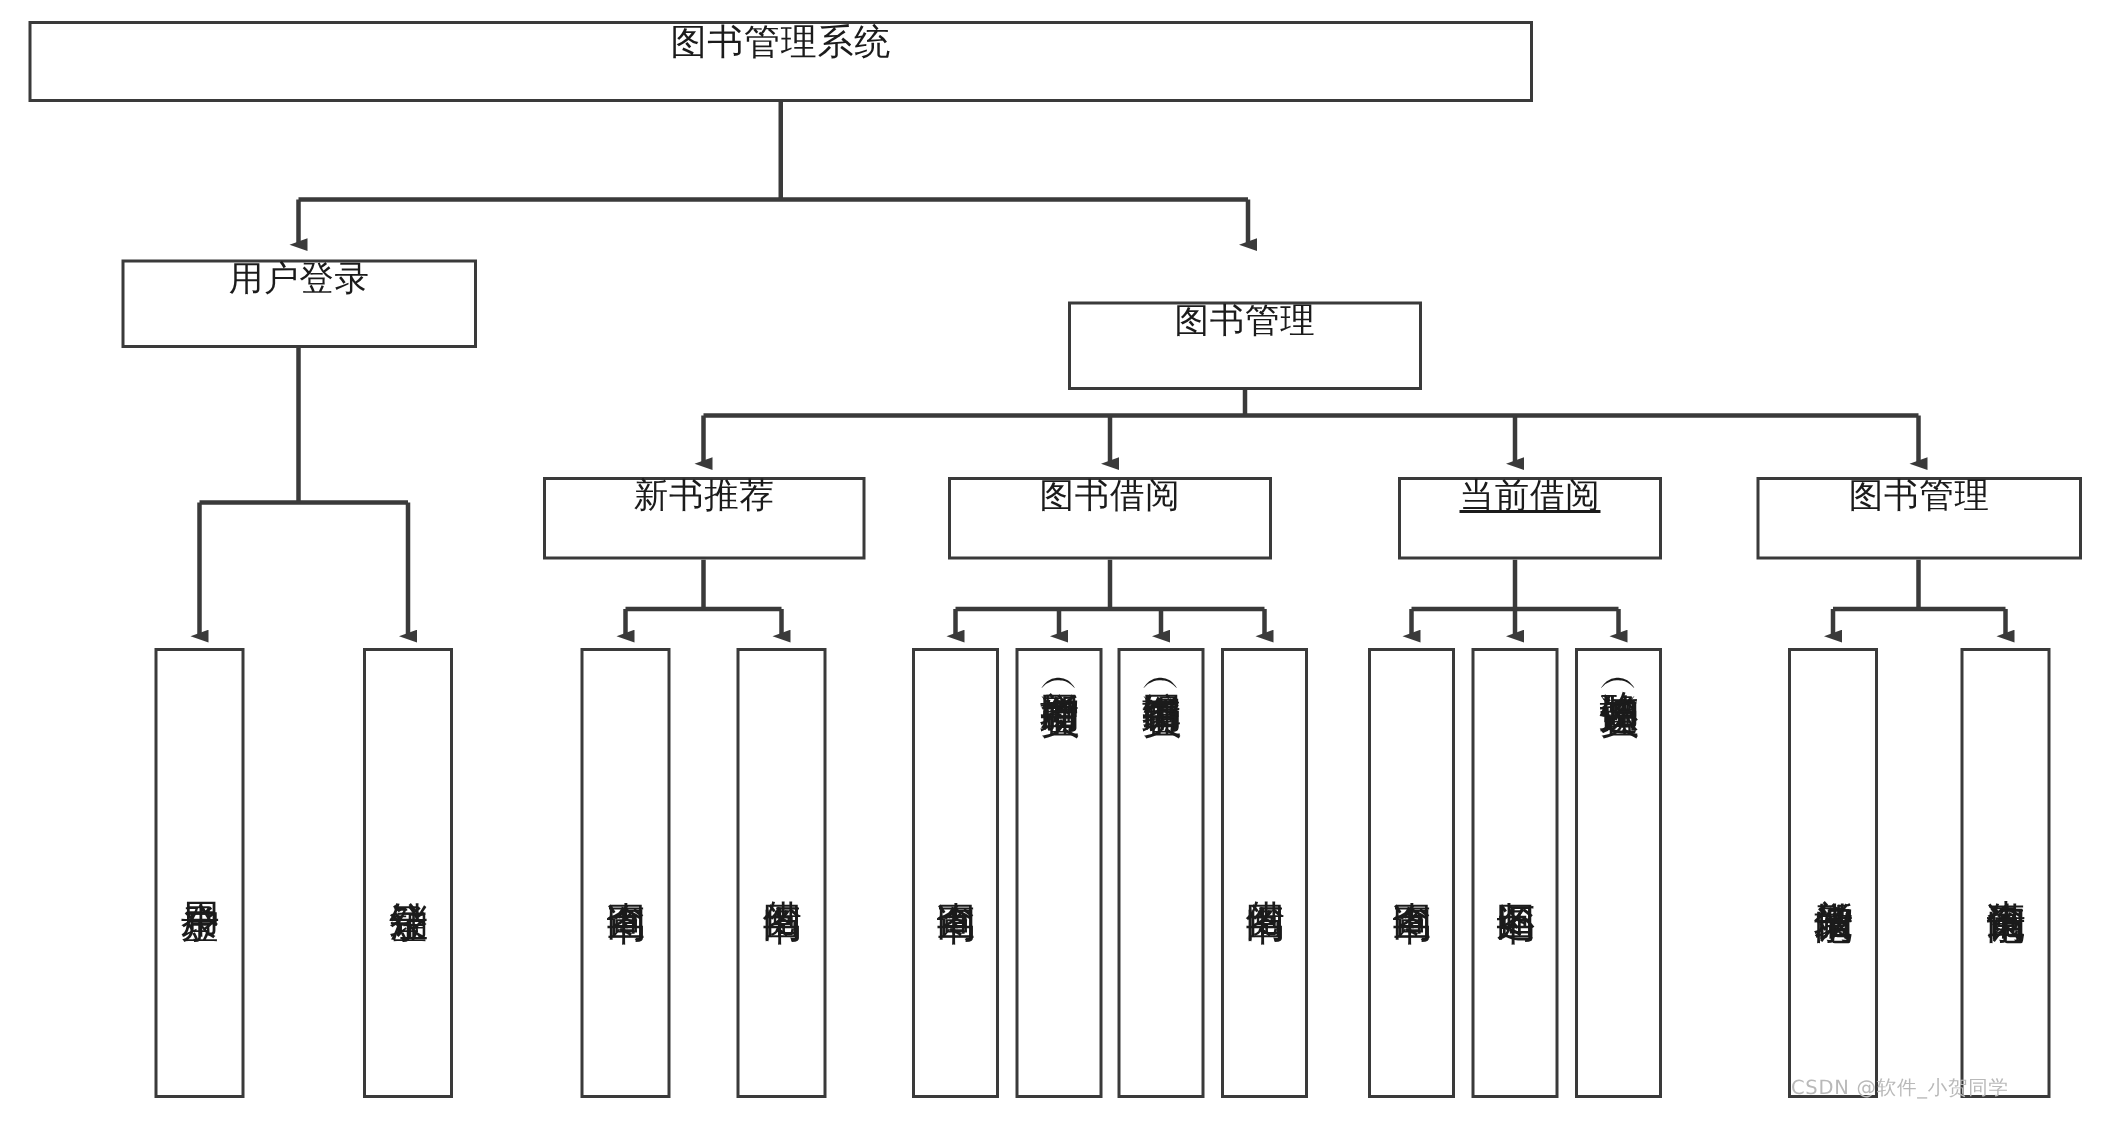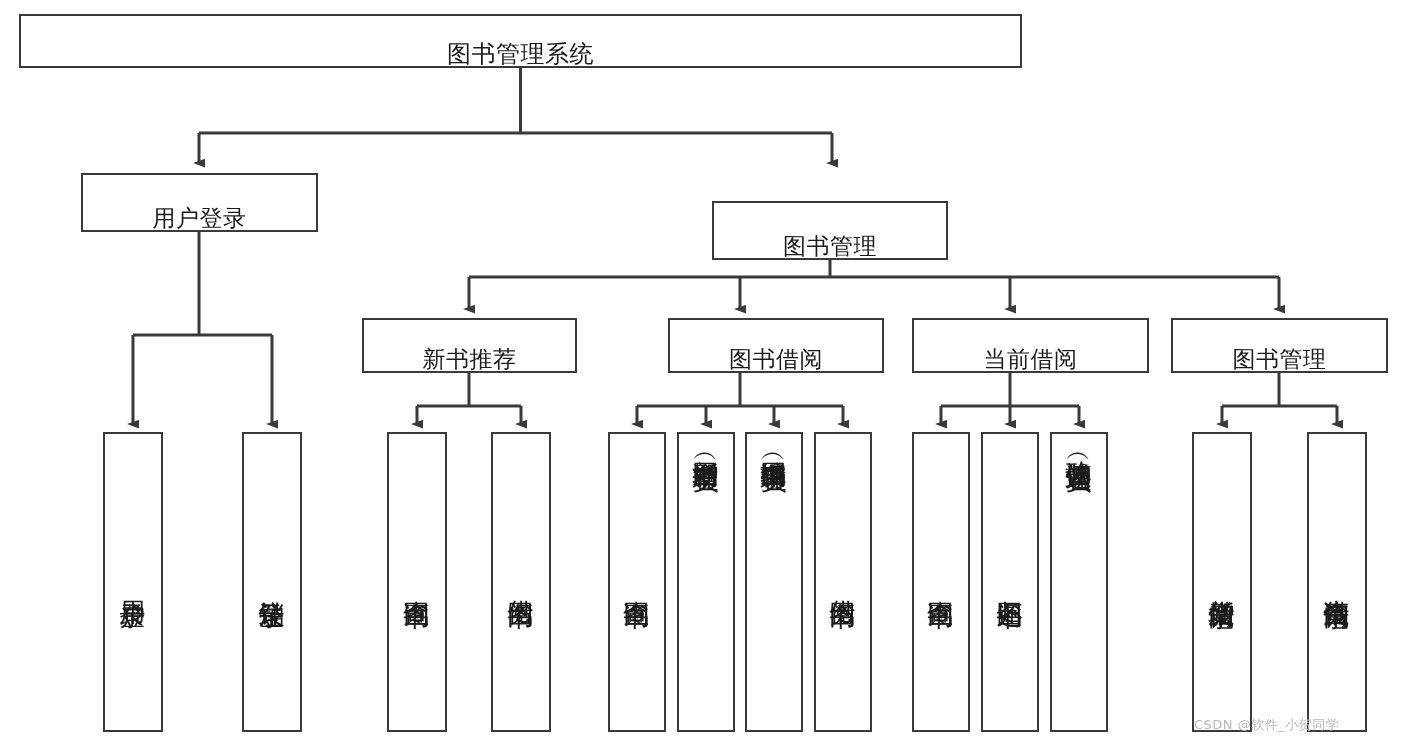--- a/index.html
+++ b/index.html
@@ -23,21 +23,21 @@
     top: 0;
     width: 1405px;
     height: 747px;
   }
   .node {
     position: absolute;
     box-sizing: border-box;
     background: #ffffff;
     border: 2.5px solid #3a3a3a;
     display: flex;
-    align-items: flex-end;
+    align-items: flex-start;
     justify-content: center;
     color: #1b1b1b;
   }
   .node .label {
     display: block;
     text-align: center;
     line-height: 1.0;
     white-space: pre;
   }
   .node.horiz .label {
@@ -134,24 +134,24 @@
   <div class="node horiz" style="left:81px; top:173px; width:237px; height:59px;">
     <span class="label">用户登录</span>
   </div>
   <div class="node horiz" style="left:712px; top:173px; width:236px; height:59px;margin-top:28px;">
     <span class="label">图书管理</span>
   </div>
 
   <div class="node horiz" style="left:362px; top:318px; width:215px; height:55px;">
     <span class="label">新书推荐</span>
   </div>
-  <div class="node horiz" style="left:668px; top:318px; width:216px; height:55px;">
+  <div class="node horiz" style="left:632px; top:318px; width:216px; height:55px;">
     <span class="label">图书借阅</span>
   </div>
-  <div class="node horiz" style="left:912px; top:318px; width:237px; height:55px;">
+  <div class="node horiz" style="left:932px; top:318px; width:176px; height:55px;text-decoration:underline;">
     <span class="label">当前借阅</span>
   </div>
   <div class="node horiz" style="left:1171px; top:318px; width:217px; height:55px;">
     <span class="label">图书管理</span>
   </div>
 
   <div class="node vert centered" style="left:103px; top:432px; width:60px; height:300px;">
     <span class="label">用户登录</span>
   </div>
   <div class="node vert centered" style="left:242px; top:432px; width:60px; height:300px;">

